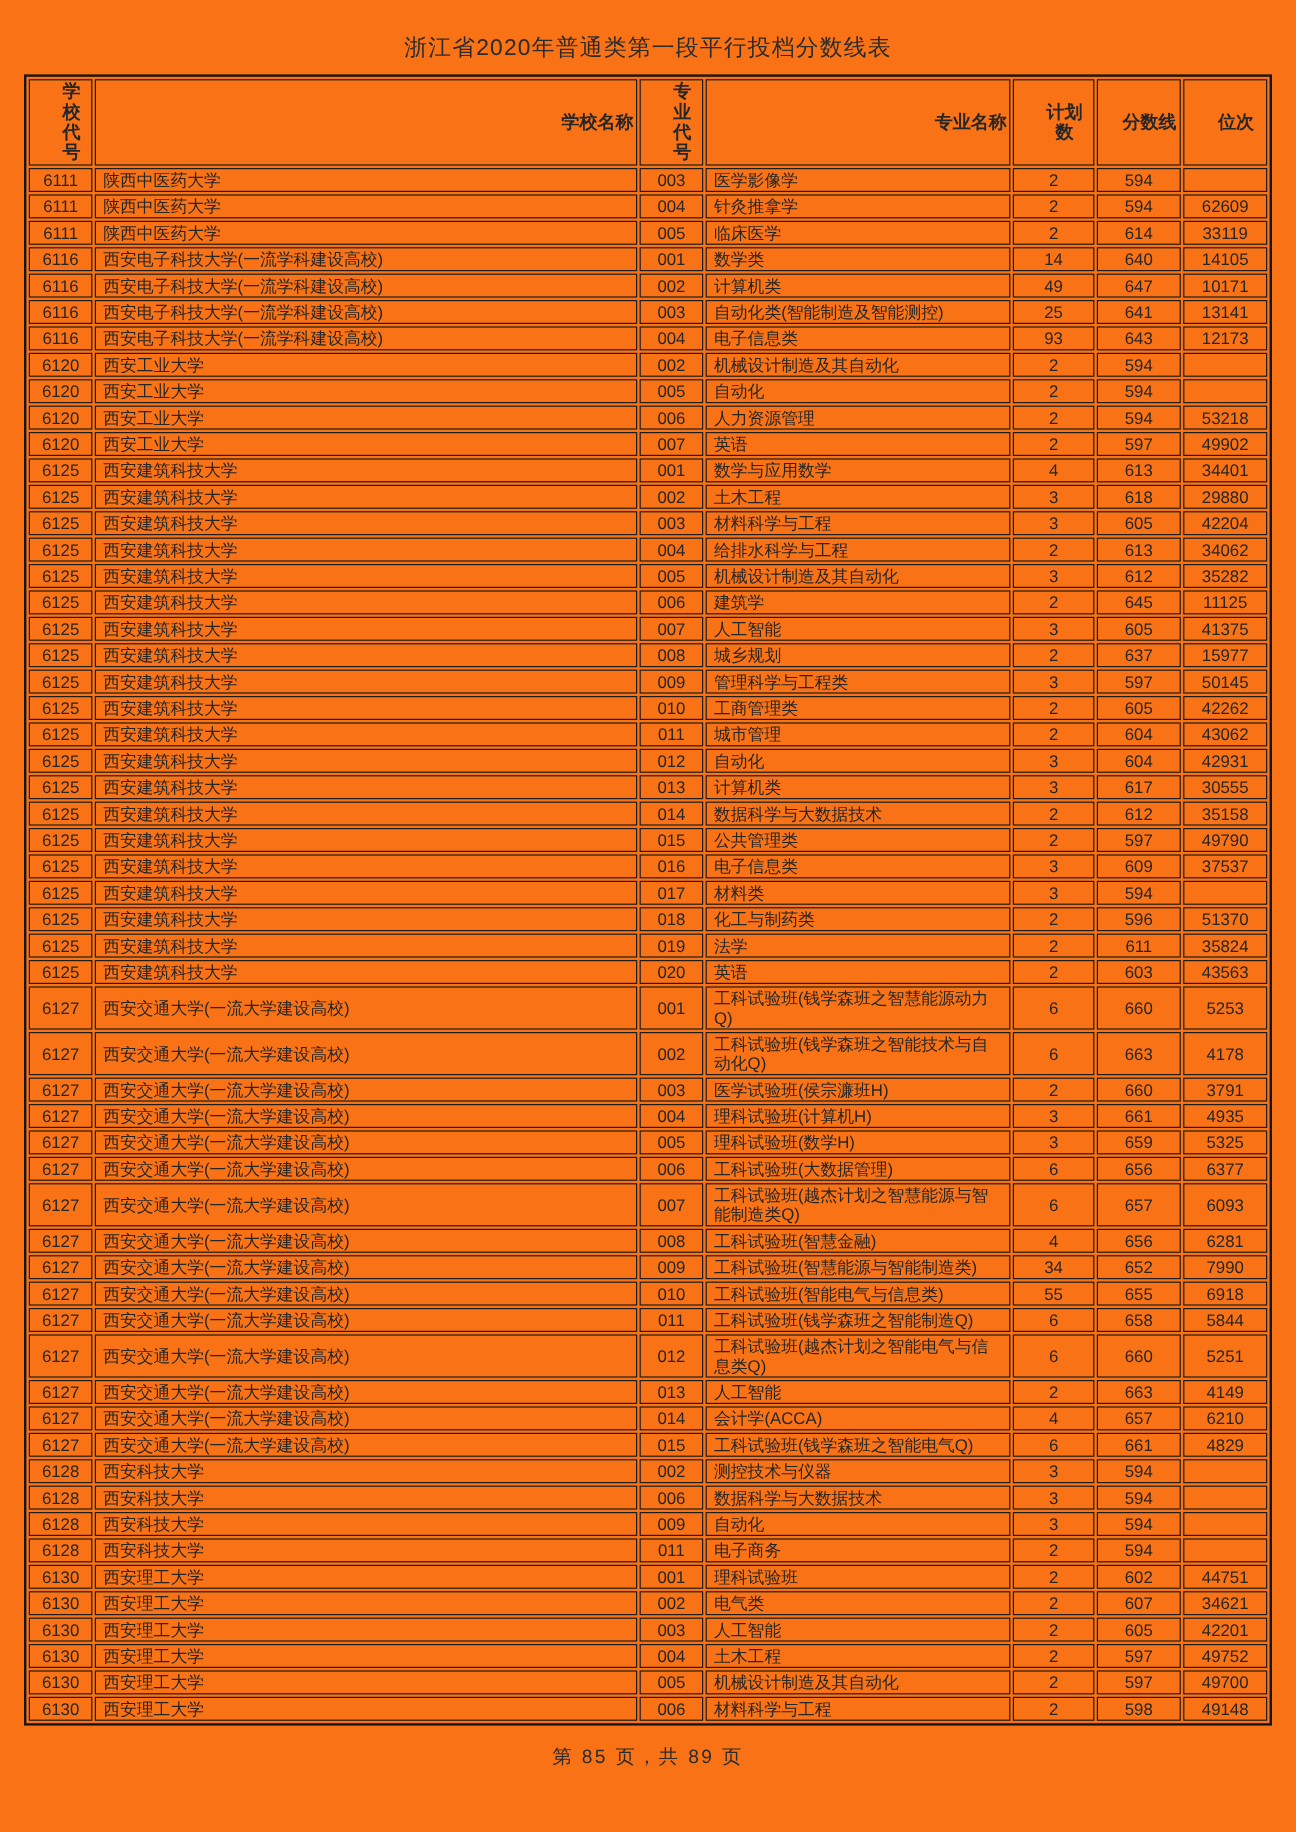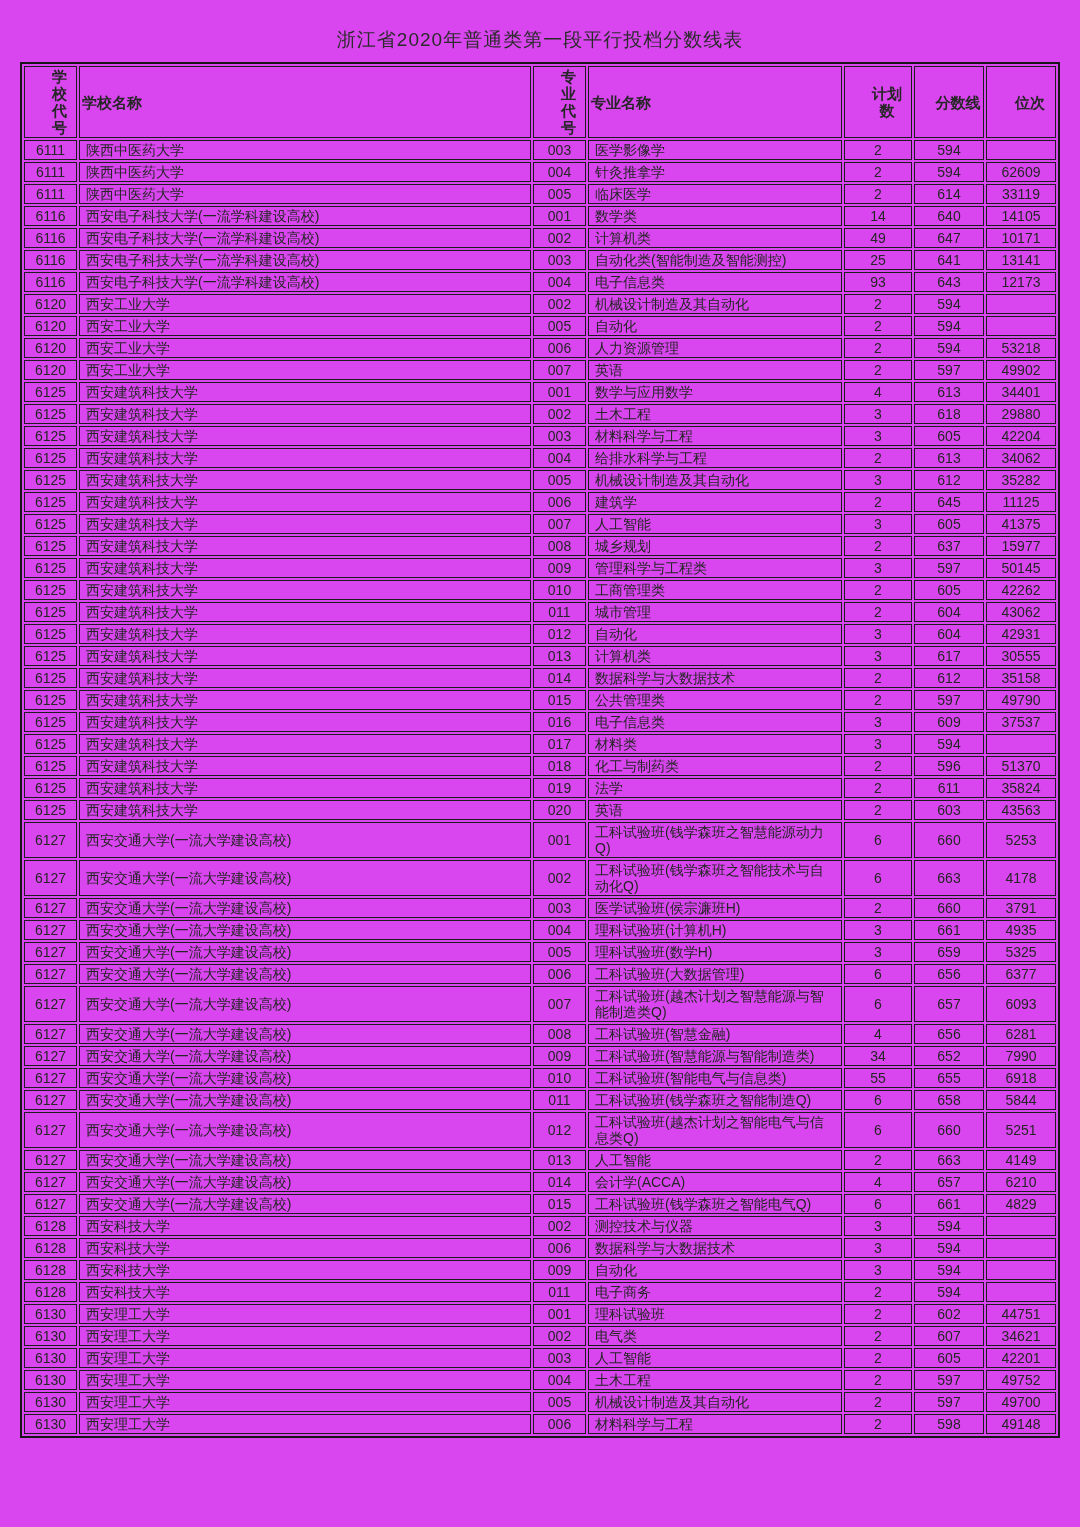--- a/index.html
+++ b/index.html
@@ -6,21 +6,21 @@
   html, body {
     margin: 0; padding: 0;
     background: #ffffff;
     width: 1080px;
     font-family: "Liberation Sans", "DejaVu Sans", sans-serif;
     color: #262626;
   }
   .page {
     width: 1080px;
     height: 1527px;
-    background: #d946ef;
+    background: #f97316;
     overflow: hidden;
   }
   .doc-title {
     text-align: center;
     padding-top: 27px;
     font-size: 19px;
     letter-spacing: 1px;
     color: #2b2b2b;
   }
   table.score-table {
@@ -34,21 +34,21 @@
   .score-table th, .score-table td {
     border: 1.5px solid #1d1d1d;
     overflow: hidden;
     word-break: break-all;
   }
   .score-table th {
     font-size: 15px;
     line-height: 17px;
     font-weight: 600;
     padding: 1px 2px;
-    text-align: left;
+    text-align: right;
   }
   .score-table th.h-center { text-align: center; padding-left: 20px; }
   .score-table td {
     font-size: 14px;
     line-height: 16px;
     padding: 1px 2px;
   }
   .c-center { text-align: center; }
   .c-left   { text-align: left; padding-left: 6px !important; padding-right: 4px !important; }
   .doc-footer {
@@ -588,14 +588,15 @@
           <td class="c-left">西安理工大学</td>
           <td class="c-center">006</td>
           <td class="c-left">材料科学与工程</td>
           <td class="c-center">2</td>
           <td class="c-center">598</td>
           <td class="c-center">49148</td>
         </tr>
       </tbody>
   </table>
 
+  <div class="doc-footer">第 85 页，共 89 页</div>
 
 </div>
 
 </body></html>

